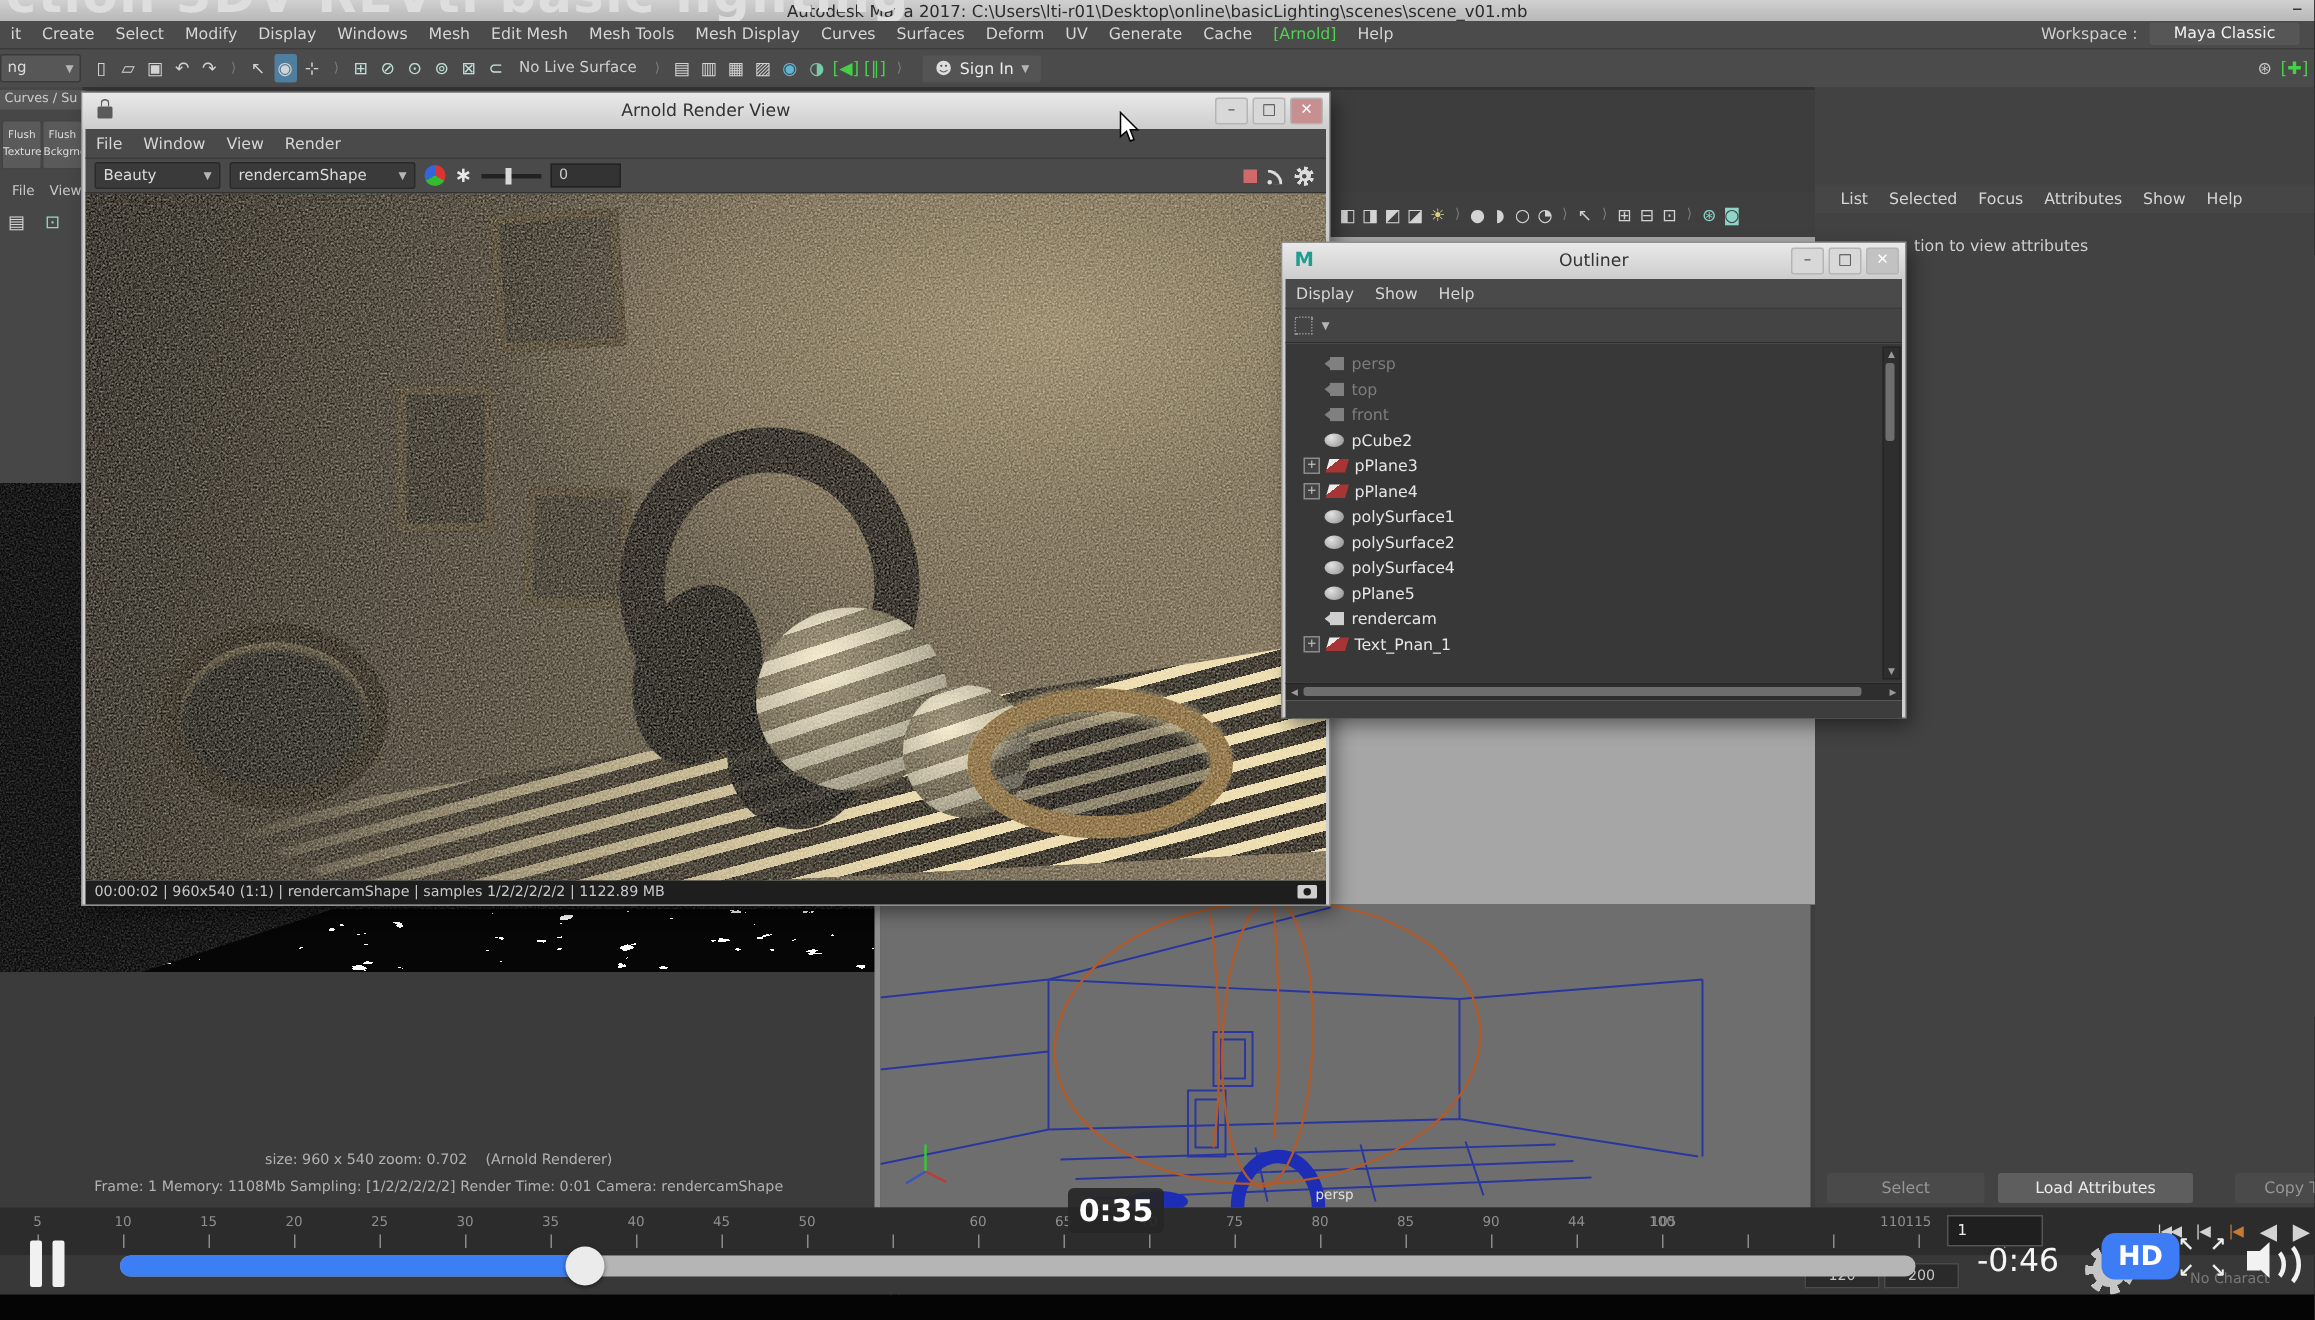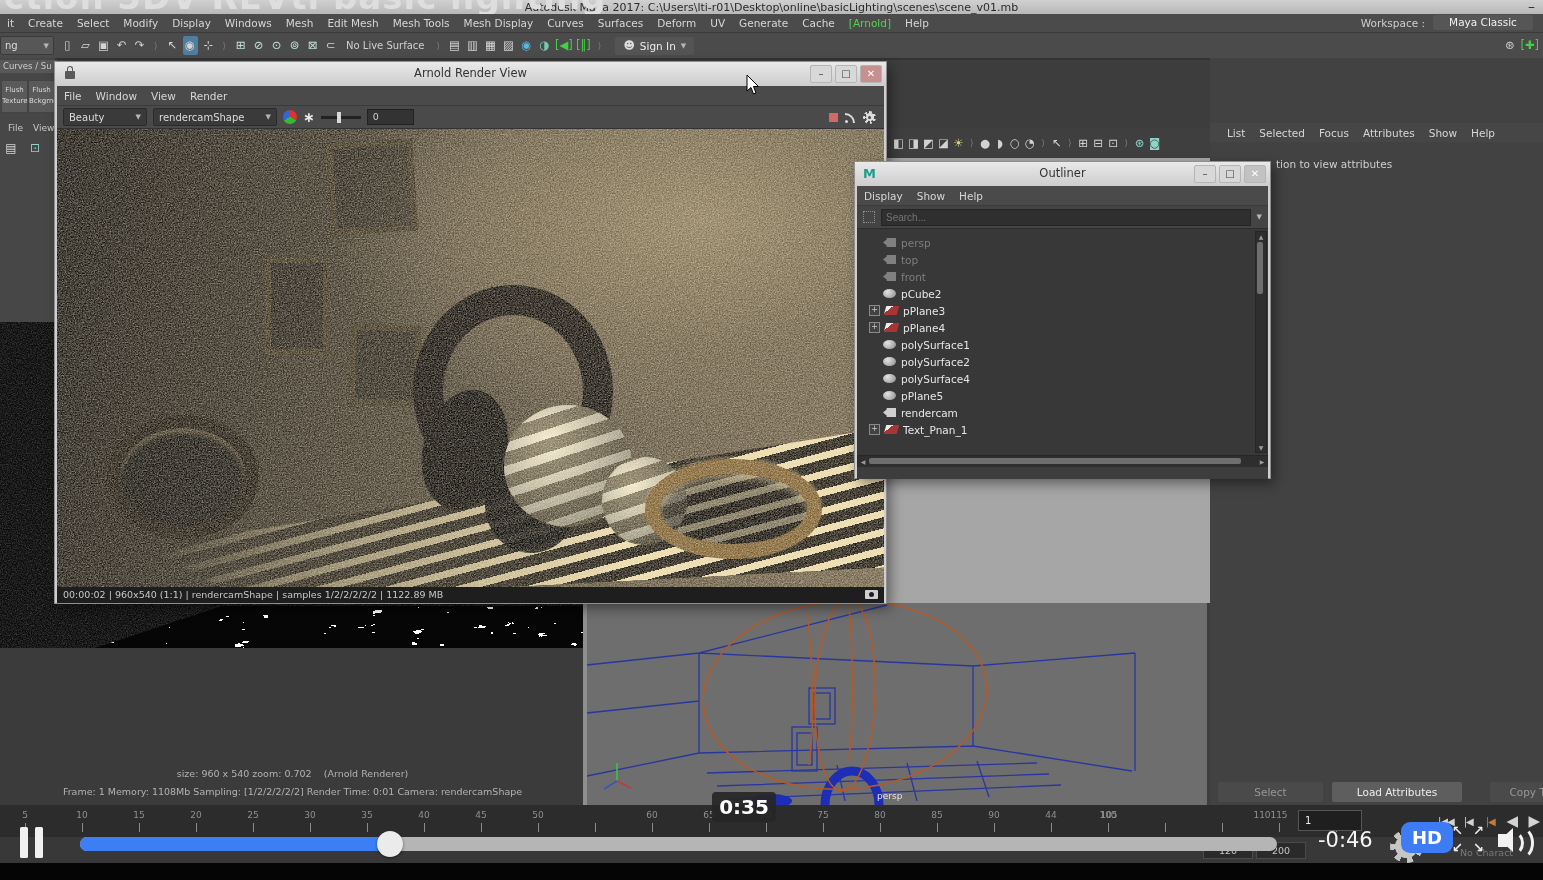--- a/index.html
+++ b/index.html
@@ -411,21 +411,20 @@
       </div>
     </div>
     <div style="margin:0 2px 2px;">
       <div class="wmenu">
           <span class="mitem">Display</span>
           <span class="mitem">Show</span>
           <span class="mitem">Help</span>
         </div>
       <div class="osearchrow">
         <div class="searchico"></div>
-        <input class="osearch" placeholder="Search..." style="">
         <span class="caret">▼</span>
       </div>
       <div class="olist" style="height:226px;">
         <div style="padding-top:5px;">
             <div class="orow">
               <span class="oexp"></span>
               <span class="oico camera-icon dimico"></span>
               <span class="olab dim">persp</span>
             </div>
             <div class="orow">

